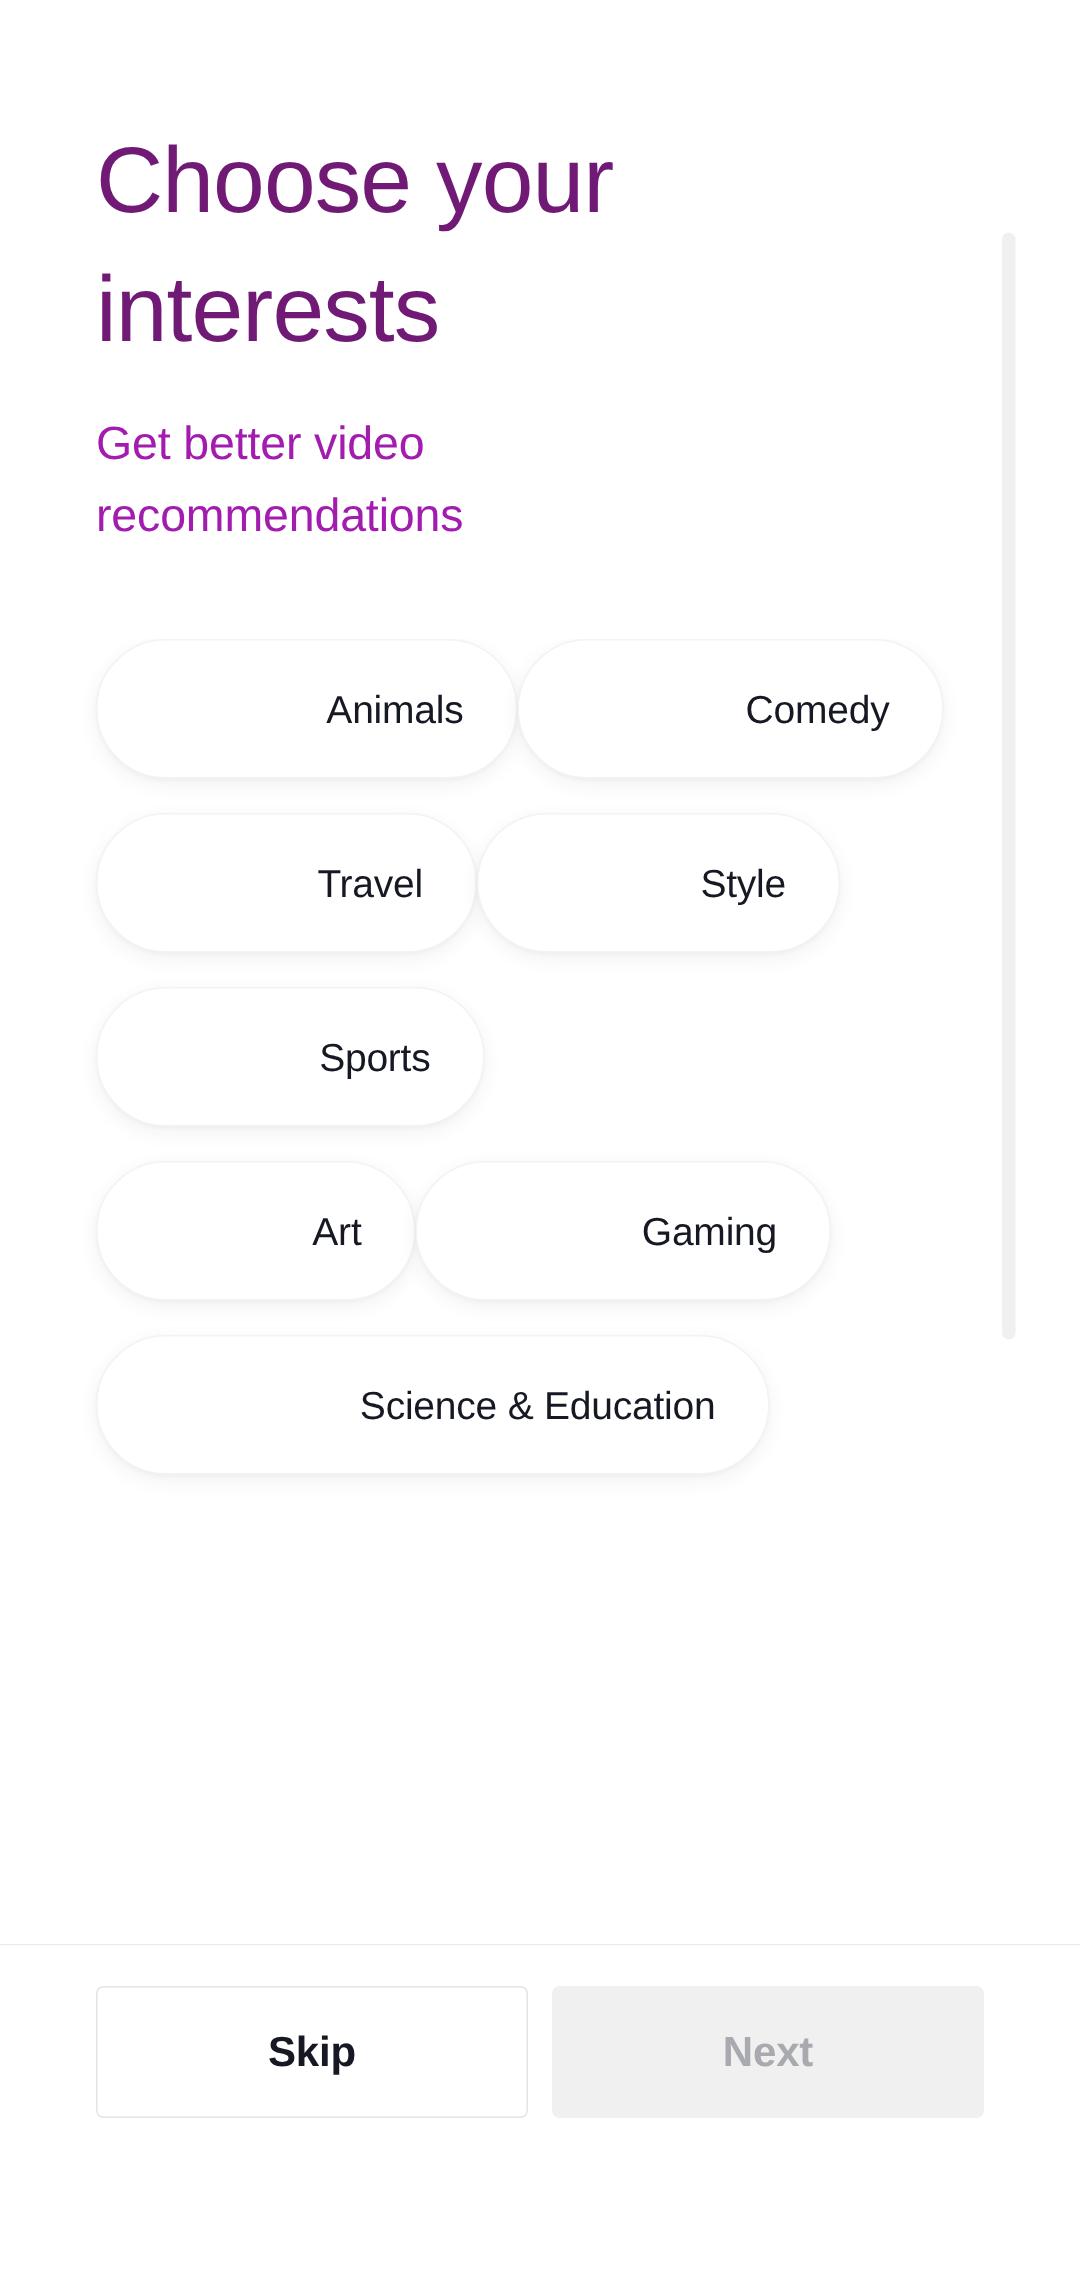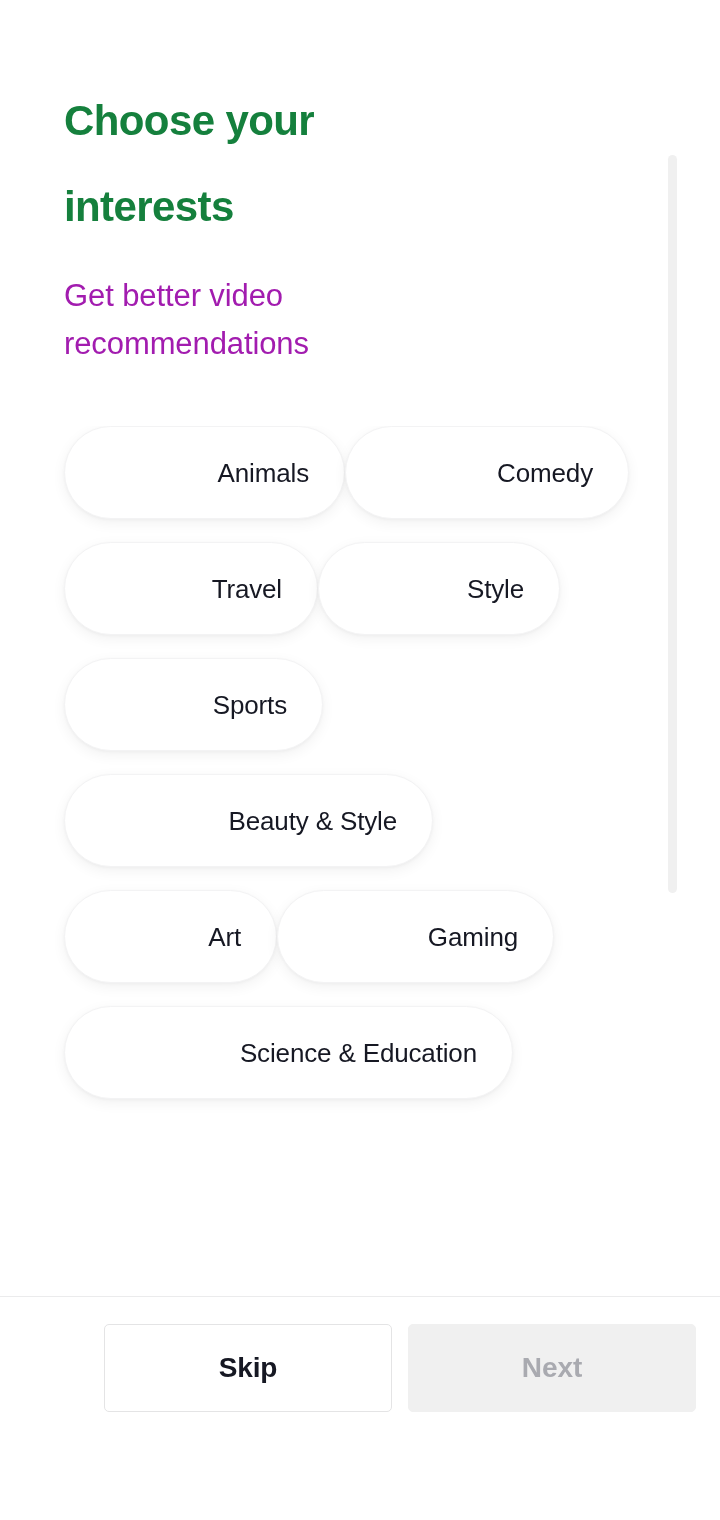--- a/index.html
+++ b/index.html
@@ -25,25 +25,25 @@
   }
 
   
   .header {
     position: absolute;
     left: 64px;
     top: 78px;
     width: 520px;
   }
   .page-title {
-    font-size: 42px;
+    font-size: 62px;
     line-height: 86px;
-    font-weight: 700;
+    font-weight: 400;
     letter-spacing: -0.6px;
-    color: #15803d;
+    color: #701a75;
     margin: 0;
     white-space: pre-line;
   }
   .page-subtitle {
     margin: 22px 0 0 0;
     font-size: 31px;
     line-height: 48px;
     font-weight: 400;
     color: #a21caf;
     letter-spacing: -0.1px;
@@ -140,21 +140,20 @@
     box-sizing: border-box;
     height: 88px;
     top: 27px;
     border-radius: 5px;
     display: flex;
     align-items: center;
     justify-content: center;
     font-size: 28px;
     cursor: pointer;
     user-select: none;
-    margin-left: 40px;
   }
   .btn-skip {
     left: 64px;
     width: 288px;
     background: #ffffff;
     border: 1px solid #e4e4e5;
     color: #161823;
     font-weight: 700;
     letter-spacing: -0.1px;
   }
@@ -198,25 +197,20 @@
           <div class="chip" style="width: 242px;">
             <span class="chip-label">Style</span>
           </div>
         </div>
         <div class="chip-row">
           <div class="chip" style="width: 259px;">
             <span class="chip-label">Sports</span>
           </div>
         </div>
         <div class="chip-row">
-          <div class="chip" style="width: 369px;">
-            <span class="chip-label">Beauty &amp; Style</span>
-          </div>
-        </div>
-        <div class="chip-row">
           <div class="chip" style="width: 213px;">
             <span class="chip-label">Art</span>
           </div>
           <div class="chip" style="width: 277px;">
             <span class="chip-label">Gaming</span>
           </div>
         </div>
         <div class="chip-row">
           <div class="chip" style="width: 449px;">
             <span class="chip-label">Science &amp; Education</span>

